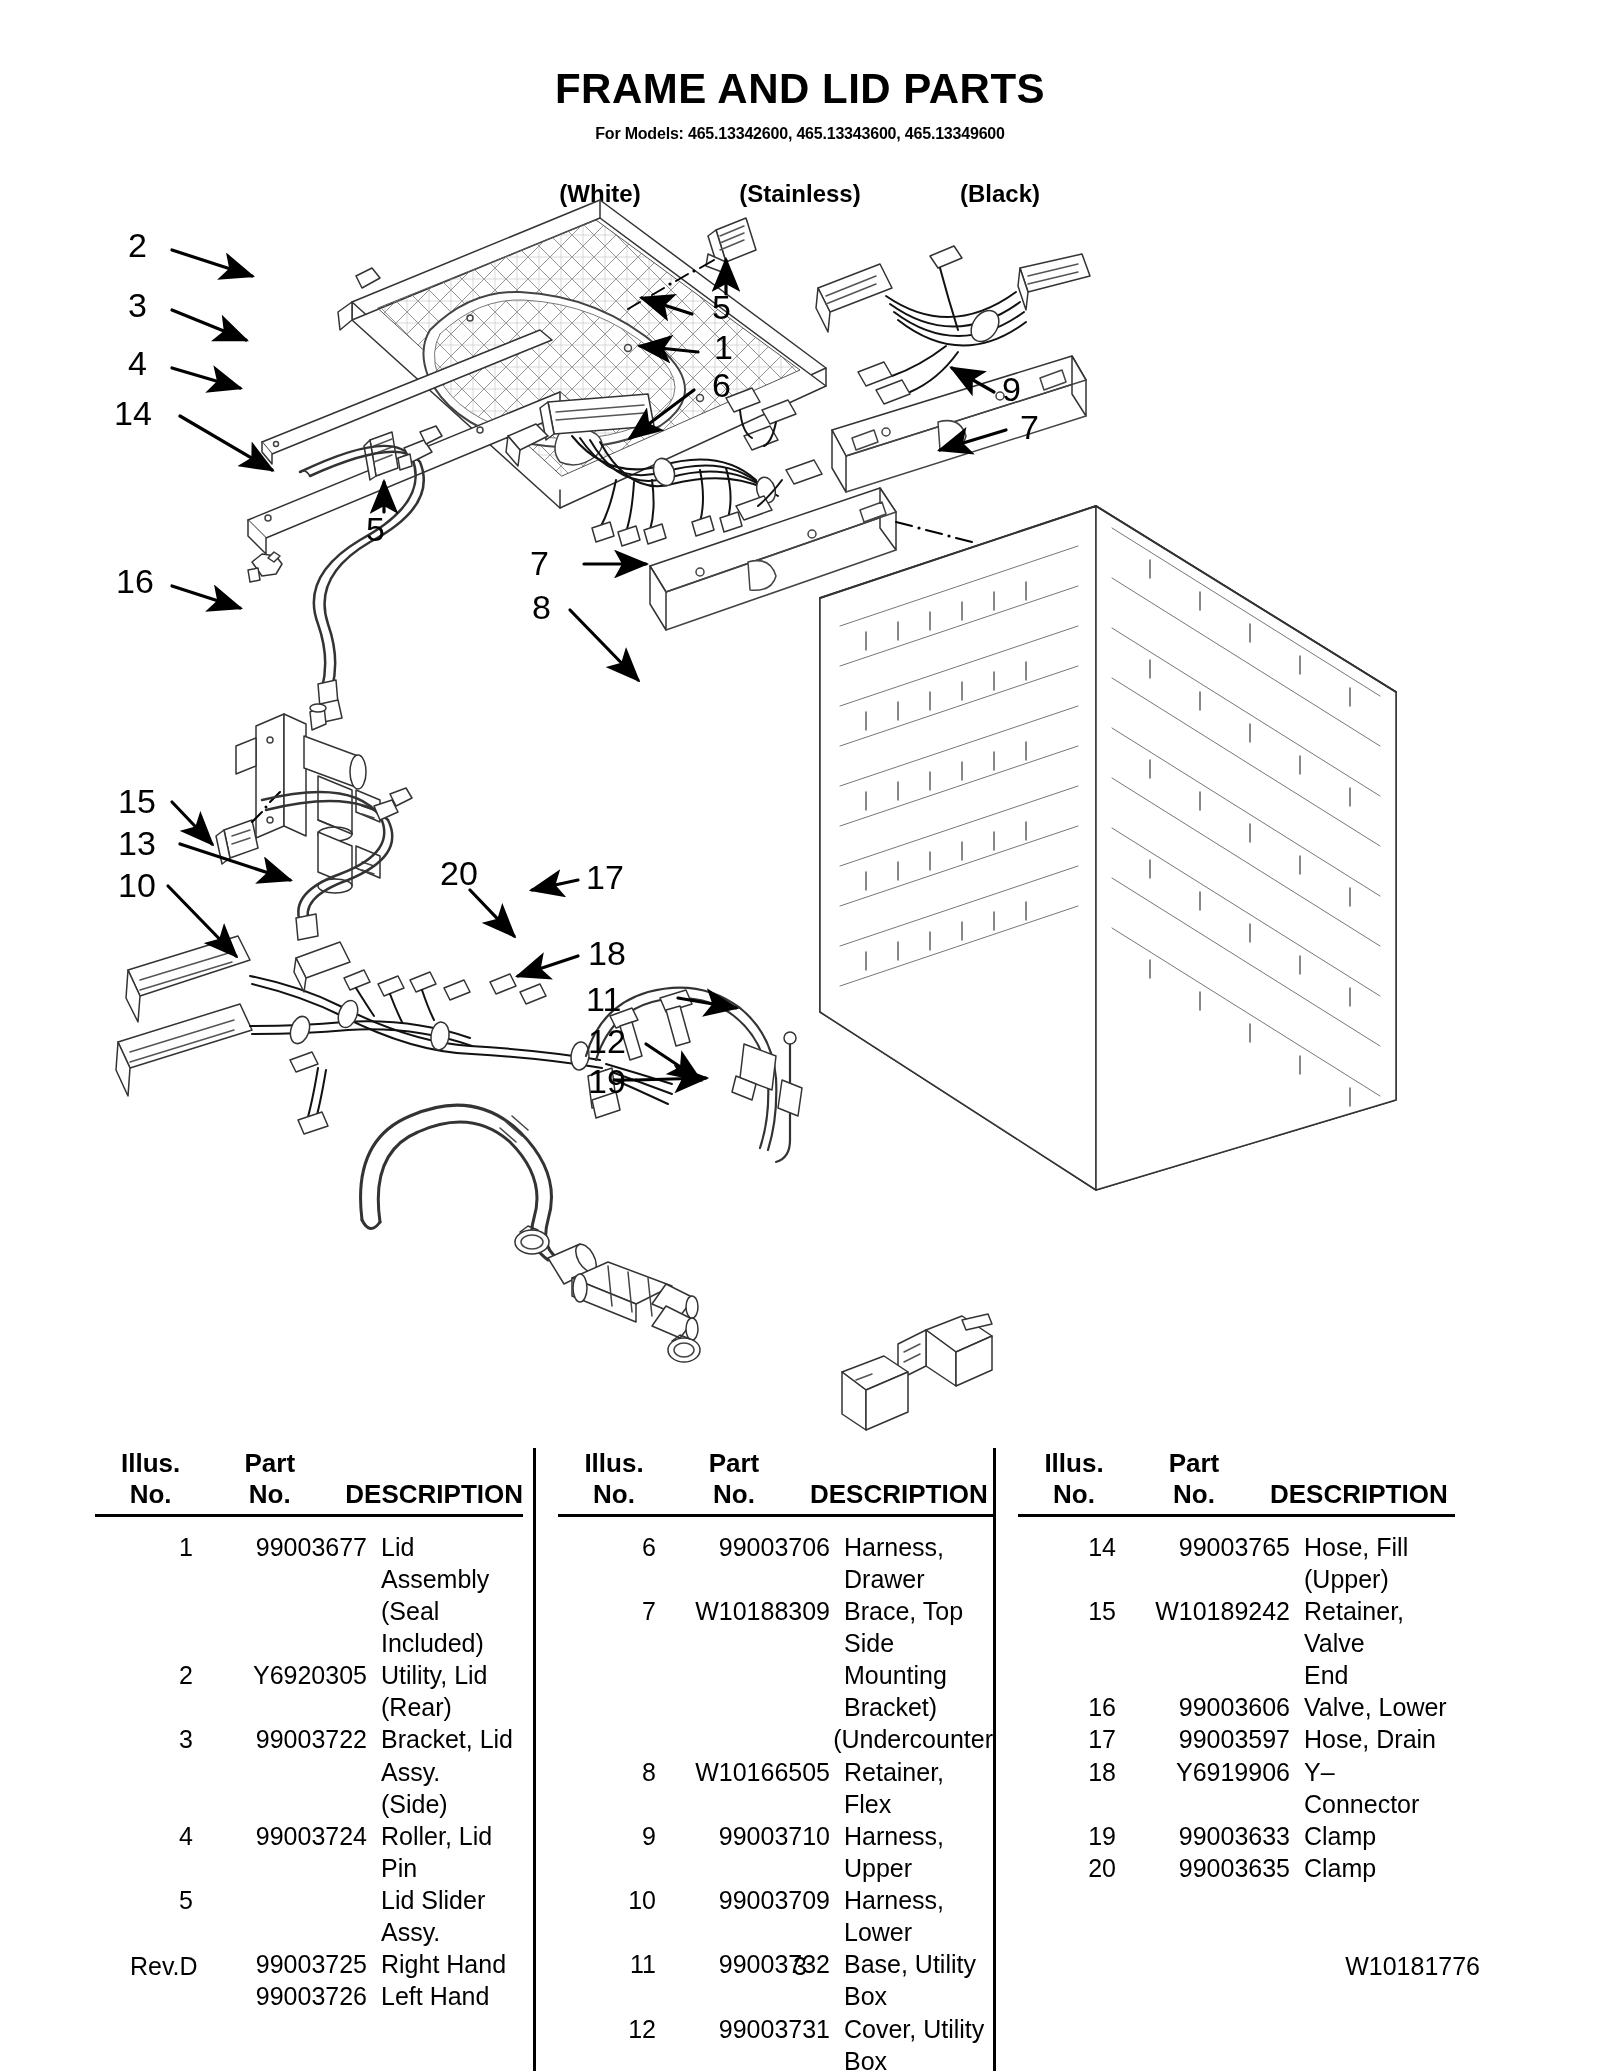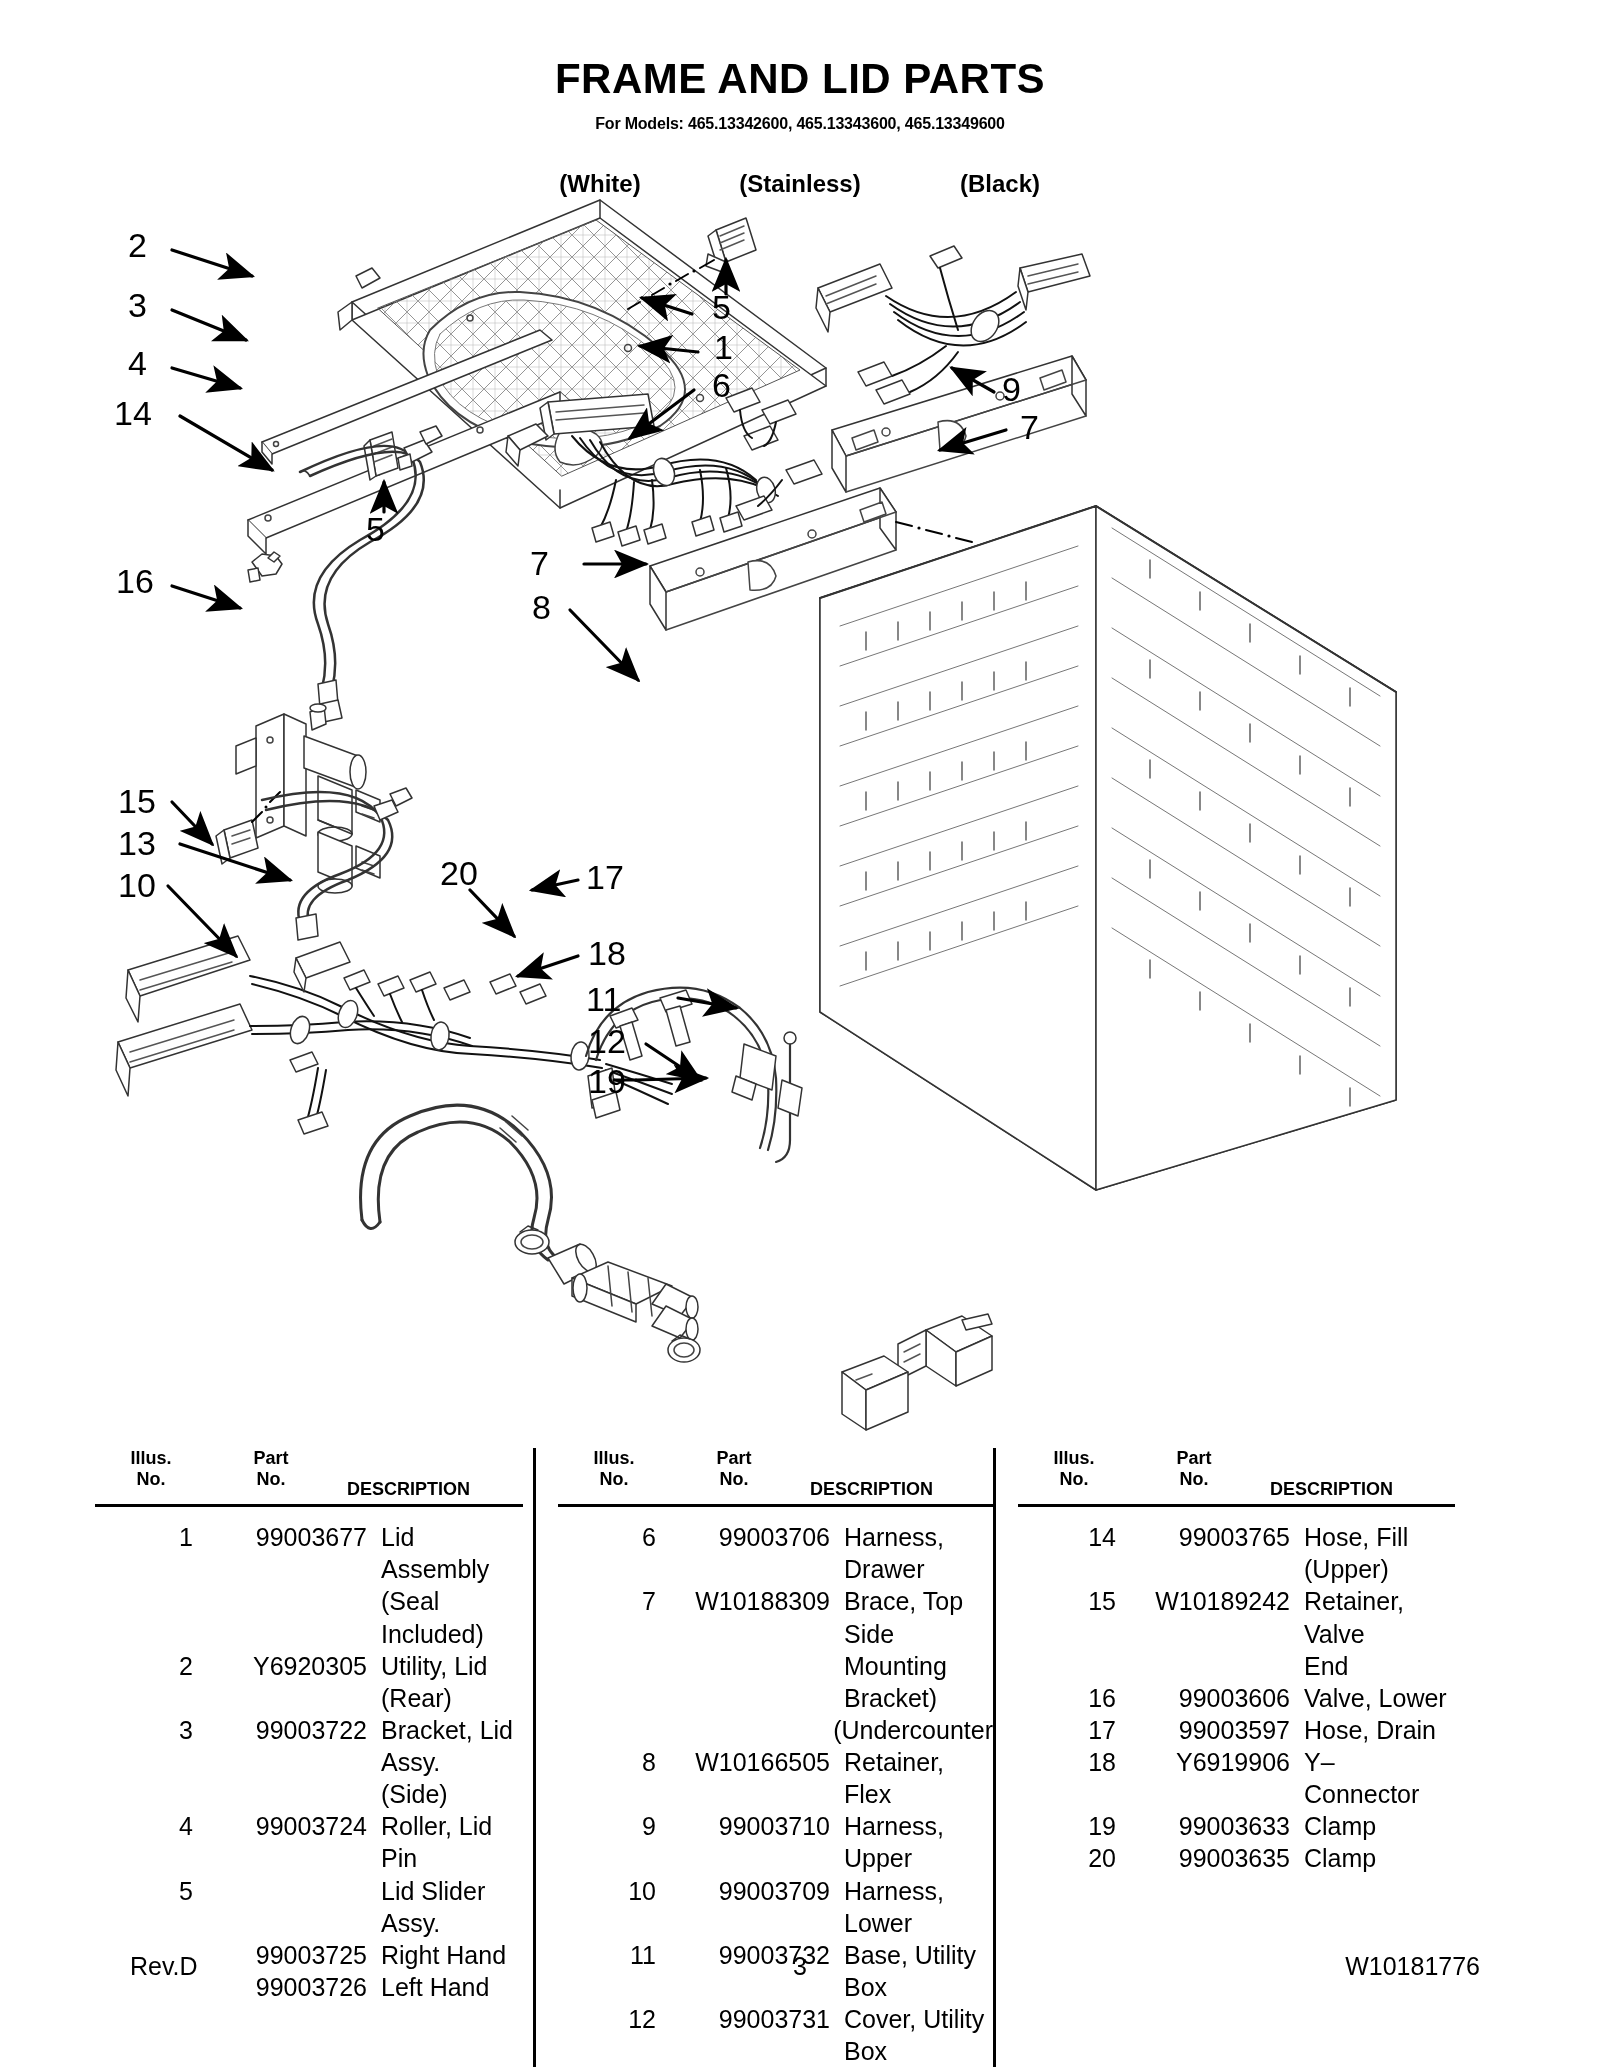--- a/index.html
+++ b/index.html
@@ -22,21 +22,21 @@
     top: 58px;
     left: 0;
     width: 1600px;
     text-align: center;
   }
   .doc-title {
     font-size: 42px;
     font-weight: bold;
     letter-spacing: 0.5px;
     line-height: 1.0;
-    margin: 0;
+    margin: 10px;
   }
   .models-line {
     font-size: 16px;
     font-weight: bold;
     margin-top: 16px;
     line-height: 1.0;
     letter-spacing: -0.2px;
   }
   .colors-line {
     margin-top: 12px;
@@ -83,21 +83,21 @@
     position: relative;
     box-sizing: border-box;
   }
   .tbl-col.col1 { width: 438px; padding-right: 10px; }
   .tbl-col.col2 { width: 460px; padding-left: 22px; border-left: 3px solid #000; }
   .tbl-col.col3 { width: 462px; padding-left: 22px; border-left: 3px solid #000; }
 
   .col-head {
     display: flex;
     font-weight: bold;
-    font-size: 18px;
+    font-size: 26px;
     line-height: 1.18;
   }
   .h-illus { width: 112px; text-align: center; }
   .h-part  { width: 128px; text-align: center; }
   .h-desc  { flex: 1; padding-left: 12px; }
   .h-illus div, .h-part div { }
   .head-rule {
     border-bottom: 3px solid #000;
     margin-top: 4px;
     margin-bottom: 14px;

